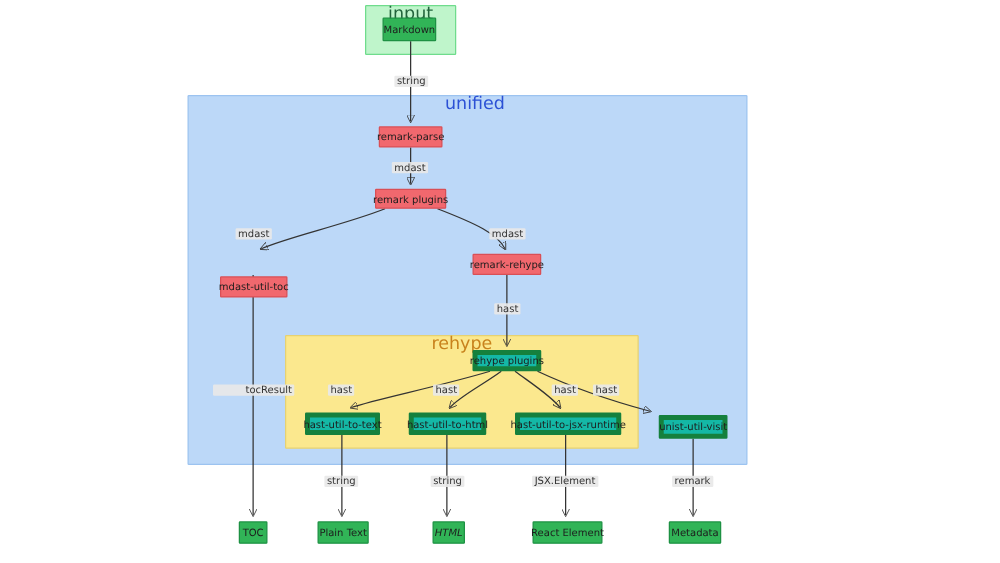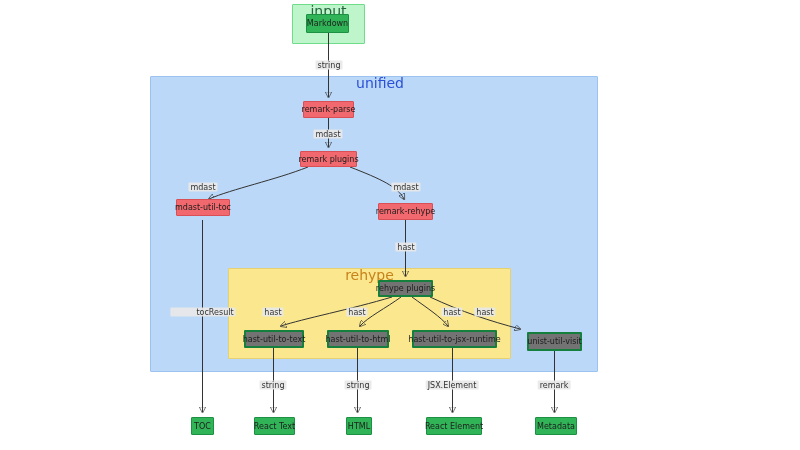--- a/index.html
+++ b/index.html
@@ -21,21 +21,21 @@
   .cl-rehype{background:#fbe88e;border:1px solid #e6d172;}
   .cl-rehype .cluster-label{color:#c8821c;}
   .node{
     position:absolute;box-sizing:border-box;z-index:4;
     display:flex;align-items:center;justify-content:center;
     font-size:8px;line-height:9px;white-space:nowrap;color:#1d1d1d;
     border-radius:1px;
   }
   .n-green{background:#31b457;border:1px solid #1d9143;}
   .n-red{background:#f1686e;border:1px solid #d94f56;}
-  .n-yellow{background:#737373;border:2px solid #15803d;}
+  .n-yellow{background:#14b8a6;border:4px solid #15803d;}
   .edges{position:absolute;left:0;top:0;z-index:3;pointer-events:none;}
   .edges path{fill:none;stroke:#333333;stroke-width:1;}
   .edge-label{
     position:absolute;z-index:5;transform:translate(-50%,-50%);
     font-size:8px;line-height:9px;white-space:nowrap;color:#333;
     background:rgba(232,232,232,0.92);padding:0 2px;border-radius:1px;
   }
 </style>
 </head>
 <body>
@@ -70,30 +70,30 @@
     <path d="M202.5,220 V412" marker-end="url(#arrow)"></path>
     <path d="M273.5,348 V412" marker-end="url(#arrow)"></path>
     <path d="M357.5,348 V412" marker-end="url(#arrow)"></path>
     <path d="M452.5,348 V412" marker-end="url(#arrow)"></path>
     <path d="M554.5,351 V412" marker-end="url(#arrow)"></path>
   </svg>
 
   <div class="node n-green" style="left:306px;top:14px;width:43px;height:19px;">Markdown</div>
   <div class="node n-red" style="left:303px;top:101px;width:51px;height:17px;">remark-parse</div>
   <div class="node n-red" style="left:300px;top:151px;width:57px;height:16px;">remark plugins</div>
-  <div class="node n-red" style="left:176px;top:199px;width:54px;height:17px;">mdast-util-toc</div>
+  <div class="node n-red" style="left:176px;top:221px;width:54px;height:17px;">mdast-util-toc</div>
   <div class="node n-red" style="left:378px;top:203px;width:55px;height:17px;">remark-rehype</div>
   <div class="node n-yellow" style="left:378px;top:280px;width:55px;height:17px;">rehype plugins</div>
   <div class="node n-yellow" style="left:244px;top:330px;width:60px;height:18px;">hast-util-to-text</div>
   <div class="node n-yellow" style="left:327px;top:330px;width:62px;height:18px;">hast-util-to-html</div>
   <div class="node n-yellow" style="left:412px;top:330px;width:85px;height:18px;">hast-util-to-jsx-runtime</div>
   <div class="node n-yellow" style="left:527px;top:332px;width:55px;height:19px;">unist-util-visit</div>
   <div class="node n-green" style="left:191px;top:417px;width:23px;height:18px;">TOC</div>
-  <div class="node n-green" style="left:254px;top:417px;width:41px;height:18px;">React Text</div>
-  <div class="node n-green" style="left:346px;top:417px;width:26px;height:18px;">HTML</div>
+  <div class="node n-green" style="left:254px;top:417px;width:41px;height:18px;">Plain Text</div>
+  <div class="node n-green" style="left:346px;top:417px;width:26px;height:18px;font-style:italic;">HTML</div>
   <div class="node n-green" style="left:426px;top:417px;width:56px;height:18px;">React Element</div>
   <div class="node n-green" style="left:535px;top:417px;width:42px;height:18px;">Metadata</div>
 
   <span class="edge-label" style="left:329px;top:65px;">string</span>
   <span class="edge-label" style="left:328px;top:134px;">mdast</span>
   <span class="edge-label" style="left:203px;top:187px;">mdast</span>
   <span class="edge-label" style="left:406px;top:187px;">mdast</span>
   <span class="edge-label" style="left:406px;top:247px;">hast</span>
   <span class="edge-label" style="left:273px;top:312px;">hast</span>
   <span class="edge-label" style="left:357px;top:312px;">hast</span>

